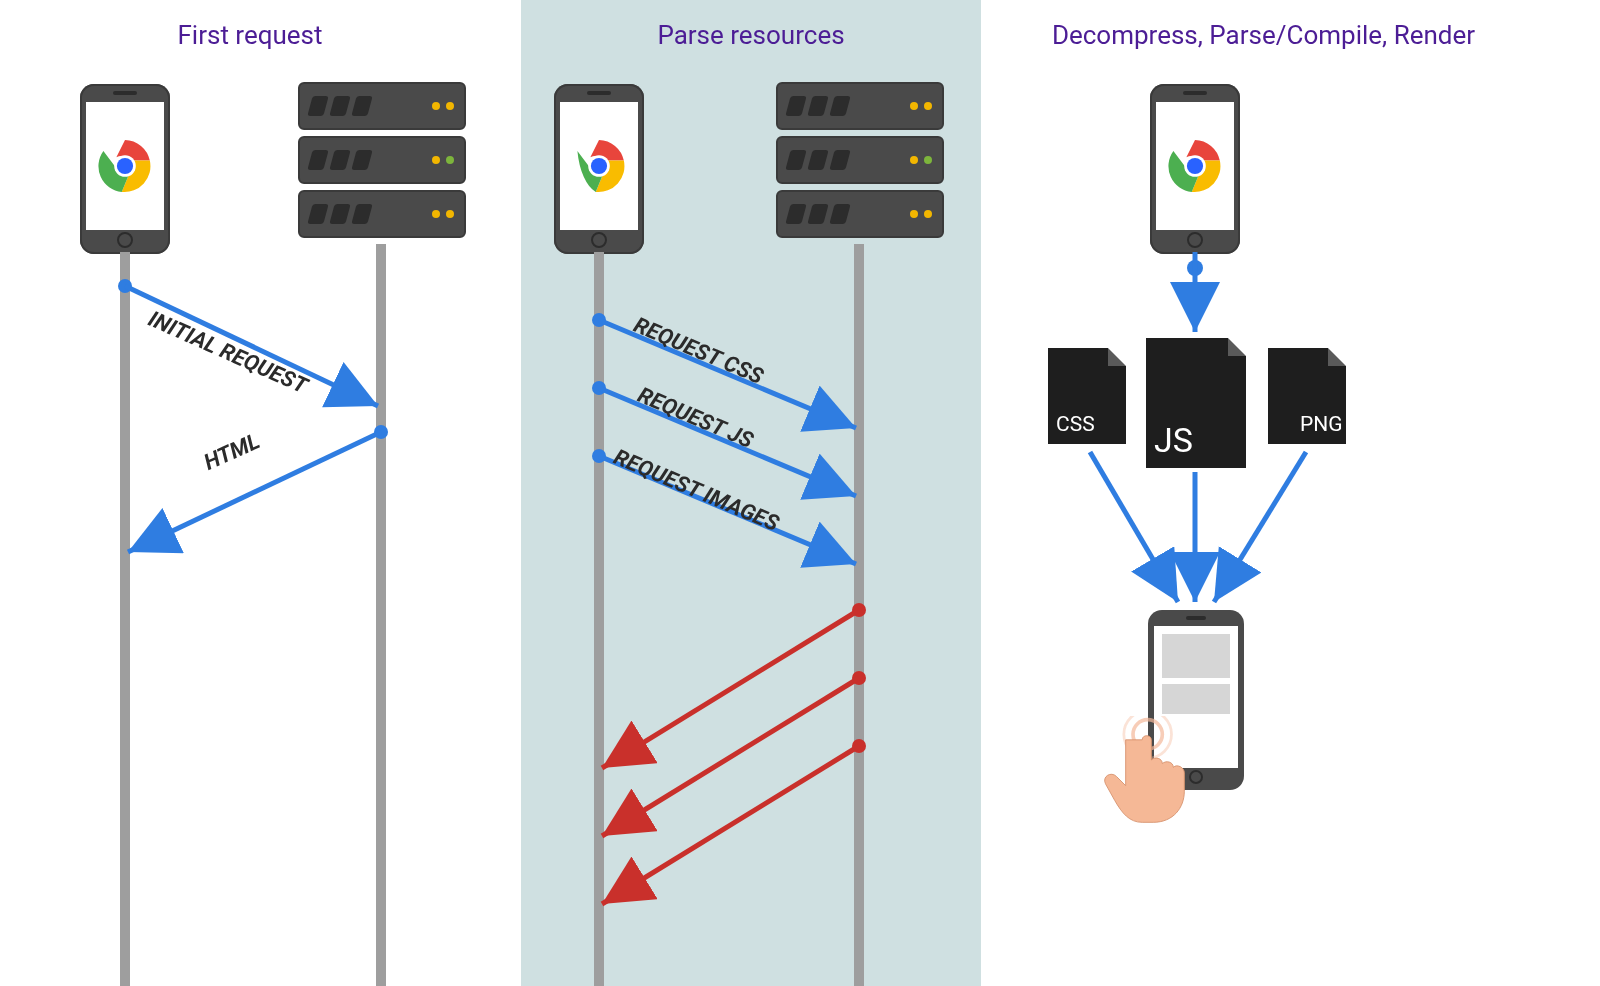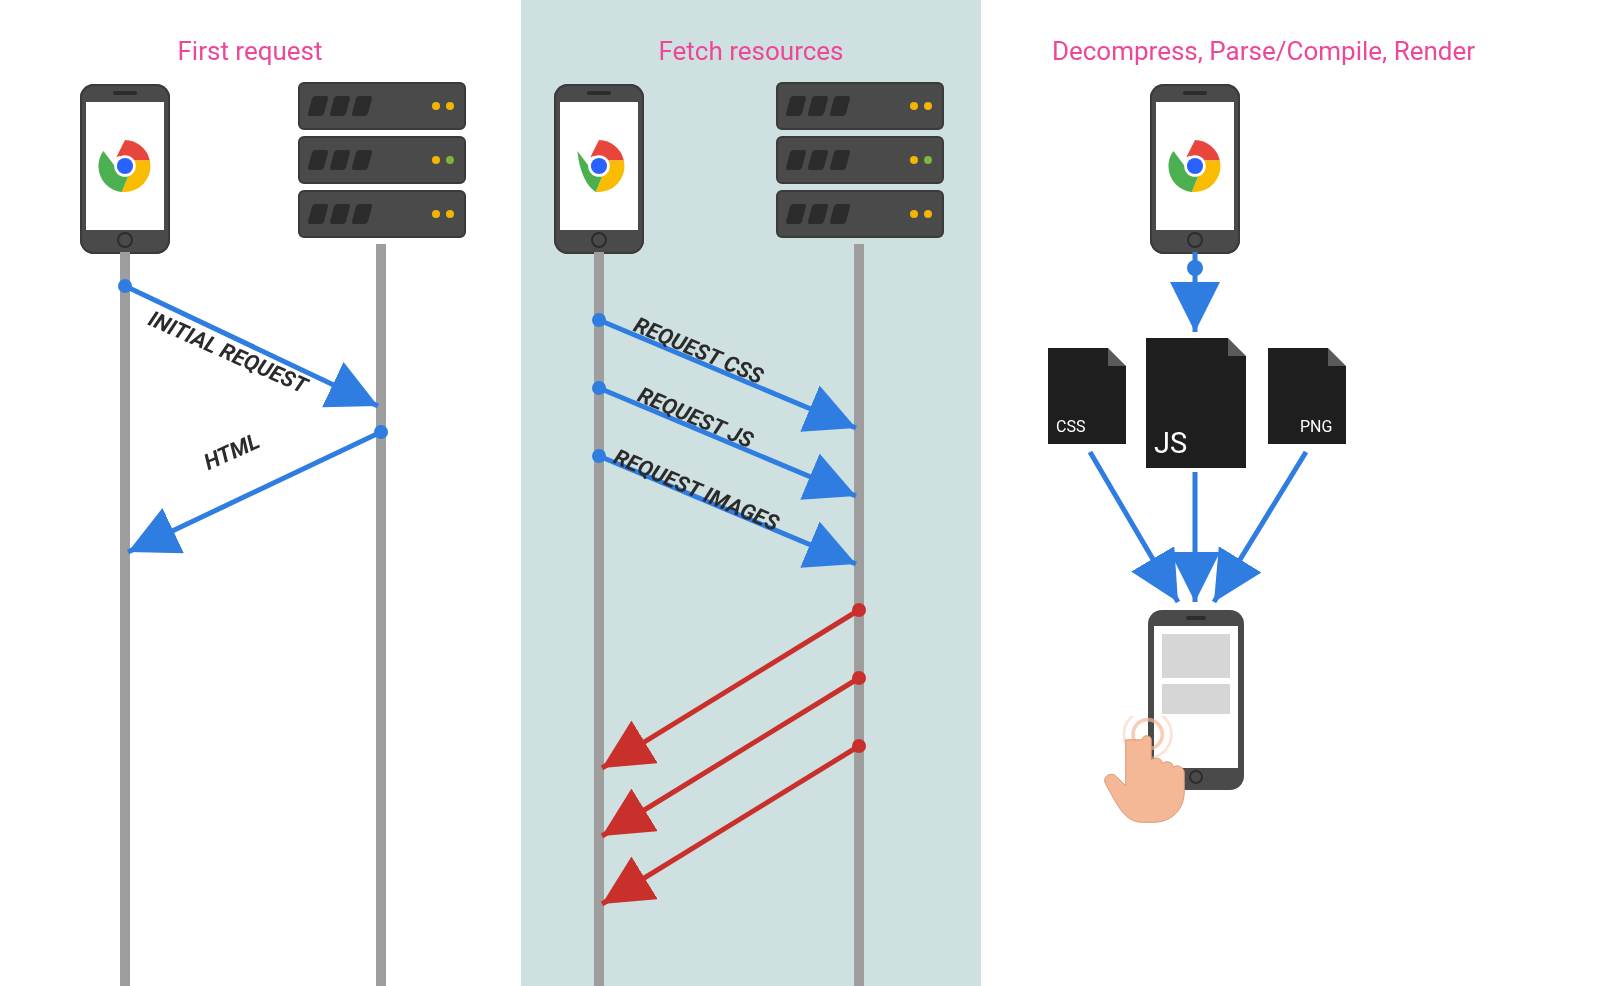--- a/index.html
+++ b/index.html
@@ -15,23 +15,23 @@
   .panel-mid-bg {
     position: absolute;
     top: 0;
     left: 521px;
     width: 460px;
     height: 986px;
     background: #cfe0e1;
   }
   .title {
     position: absolute;
-    top: 36px;
+    top: 20px;
     font-size: 26px;
-    color: #ec4899;
+    color: #4c1d95;
     font-weight: 400;
     text-align: center;
   }
   
   .phone {
     position: absolute;
     width: 90px;
     height: 170px;
     background: #4a4a4a;
     border-radius: 14px;
@@ -105,32 +105,32 @@
   }
   
   .file {
     position: absolute;
     background: #1e1e1e;
     color: #fff;
     display: flex;
     align-items: flex-end;
     justify-content: flex-start;
     padding: 8px;
-    font-size: 16px;
+    font-size: 21px;
     font-weight: 400;
   }
   .file .fold {
     position: absolute;
     top: 0; right: 0;
     width: 0; height: 0;
     border-left: 18px solid #5a5a5a;
     border-top: 18px solid #fff;
   }
   .file.small { width: 78px; height: 96px; }
-  .file.big { width: 100px; height: 130px; font-size: 29px; }
+  .file.big { width: 100px; height: 130px; font-size: 34px; }
   
   .mini-phone {
     position: absolute;
     width: 96px; height: 180px;
     background: #4a4a4a;
     border-radius: 14px;
   }
   .mini-phone::before {
     content:""; position:absolute; top:6px; left:50%; transform:translateX(-50%);
     width:20px; height:4px; background:#2c2c2c; border-radius:2px;
@@ -150,21 +150,21 @@
     position: absolute;
     width: 110px; height: 110px;
   }
 </style>
 </head>
 <body>
 
 <div class="panel-mid-bg"></div>
 
 <div class="title" style="left:0; width:500px;">First request</div>
-<div class="title" style="left:521px; width:460px;">Fetch resources</div>
+<div class="title" style="left:521px; width:460px;">Parse resources</div>
 <div class="title" style="left:981px; width:565px;">Decompress, Parse/Compile, Render</div>
 
 <div class="phone" style="top:84px; left:80px;">
   <div class="screen">
     <div class="chrome-logo">
       <svg viewBox="0 0 100 100">
         <circle cx="50" cy="50" r="48" fill="#fff"></circle>
         <path d="M50 2 A48 48 0 0 1 96 40 L60 40 A20 20 0 0 0 34 34 Z" fill="#e8453c"></path>
         <path d="M96 40 A48 48 0 0 1 44 98 L58 64 A20 20 0 0 0 60 40 Z" fill="#f9bc00"></path>
         <path d="M44 98 A48 48 0 0 1 10 22 L34 54 A20 20 0 0 0 58 64 Z" fill="#4caf50"></path>

